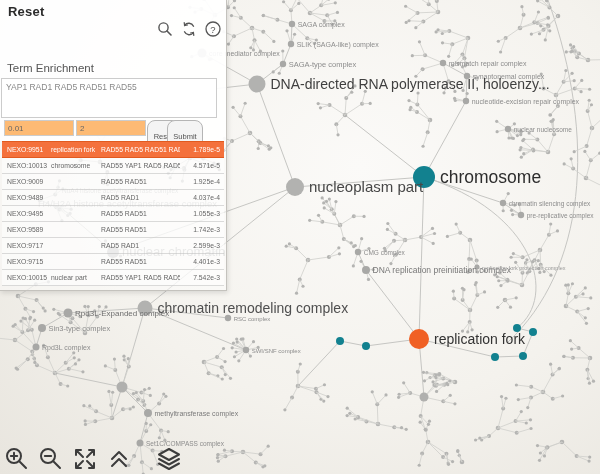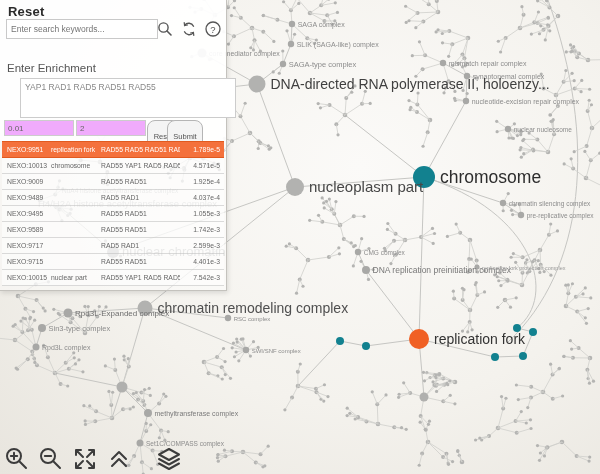--- a/index.html
+++ b/index.html
@@ -23,26 +23,26 @@
     border:1px solid #c9c9c9;background:#fff;font-size:8.5px;color:#555;padding:0 4px;
     font-family:"Liberation Sans", sans-serif;outline:none;
   }
   .icon-btn{position:absolute;top:20px;width:18px;height:18px;cursor:pointer;}
   .icon-btn svg{width:18px;height:18px;}
   .by-row{position:absolute;left:6px;top:43px;font-size:8.5px;color:#666;display:flex;align-items:center;}
   .radio{width:9px;height:9px;border:1px solid #999;border-radius:50%;background:#fff;display:inline-block;margin:0 4px 0 14px;position:relative;}
   .radio.sel::after{content:"";position:absolute;left:2px;top:2px;width:5px;height:5px;border-radius:50%;background:#5a5a5a;}
   .enrich-head{position:absolute;left:7px;top:62px;font-size:11.5px;color:#555;}
   .query-area{
-    position:absolute;left:20px;top:78px;width:206px;height:32px;resize:none;
+    position:absolute;left:1px;top:78px;width:206px;height:32px;resize:none;
     border:1px solid #ccc;background:#fff;font-size:8.5px;color:#888;padding:3px 4px;
     font-family:"Liberation Sans", sans-serif;outline:none;
   }
   .param-input{
-    position:absolute;top:120px;height:14px;border:1px solid #ccc;background:#f0abfc;
+    position:absolute;top:120px;height:14px;border:1px solid #ccc;background:#fdba74;
     font-size:8px;color:#666;padding:0 3px;font-family:"Liberation Sans", sans-serif;outline:none;
   }
   .pbtn{
     position:absolute;top:120px;height:32px;border:1px solid #b5b5b5;background:#f4f4f4;
     font-size:7.5px;color:#555;padding:0;font-family:"Liberation Sans", sans-serif;border-radius:8px;cursor:pointer;
   }
   
   .rtable{position:absolute;left:2px;top:0;right:2px;}
   .trow{
     display:flex;align-items:center;height:15px;border-bottom:1px solid rgba(190,190,190,0.55);
@@ -1497,21 +1497,20 @@
       <text x="440" y="183.125" font-size="17.5" fill="#2d2d2d" font-family="Liberation Sans, sans-serif">chromosome</text>
       <text x="434" y="343.9" font-size="14" fill="#333333" font-family="Liberation Sans, sans-serif">replication fork</text>
       <text x="157.5" y="312.9" font-size="14" fill="#4f4f4f" font-family="Liberation Sans, sans-serif">chromatin remodeling complex</text>
     </g>
   </svg>
 
 <div class="panel">
   <div class="panel-top">
     <div class="ptitle">Reset</div>
 
-    <input class="search-input" placeholder="Enter search keywords..." style="">
 
     <div class="icon-btn" style="left:156px">
       <svg viewBox="0 0 18 18">
           <circle cx="7.5" cy="7.5" r="4.6" fill="none" stroke="#555" stroke-width="1.4"></circle>
           <line x1="11" y1="11" x2="15" y2="15" stroke="#555" stroke-width="1.6" stroke-linecap="round"></line>
         </svg>
     </div>
     <div class="icon-btn" style="left:180px">
       <svg viewBox="0 0 18 18" fill="none" stroke="#555" stroke-width="1.4" stroke-linecap="round">
         <path d="M13.5 6.2 A5.2 5.2 0 0 0 4.6 5.4"></path>
@@ -1521,21 +1520,21 @@
       </svg>
     </div>
     <div class="icon-btn" style="left:204px">
       <svg viewBox="0 0 18 18">
           <circle cx="9" cy="9" r="7" fill="none" stroke="#555" stroke-width="1.3"></circle>
           <text x="9" y="12.6" font-size="9.5" text-anchor="middle" fill="#555" font-family="Liberation Sans, sans-serif">?</text>
         </svg>
     </div>
 
 
-    <div class="enrich-head">Enter Enrichment</div>
+    <div class="enrich-head">Term Enrichment</div>
 
     <textarea class="query-area" style="">YAP1 RAD1 RAD5 RAD51 RAD55</textarea>
 
     <input class="param-input" style="left: 4px; width: 62px;" value="0.01">
     <input class="param-input" style="left: 76px; width: 62px;" value="2">
     <button class="pbtn" style="left:147px;width:33px">Reset</button>
     <button class="pbtn" style="left:167px;width:36px">Submit</button>
   </div>
 
   <div class="panel-table">

